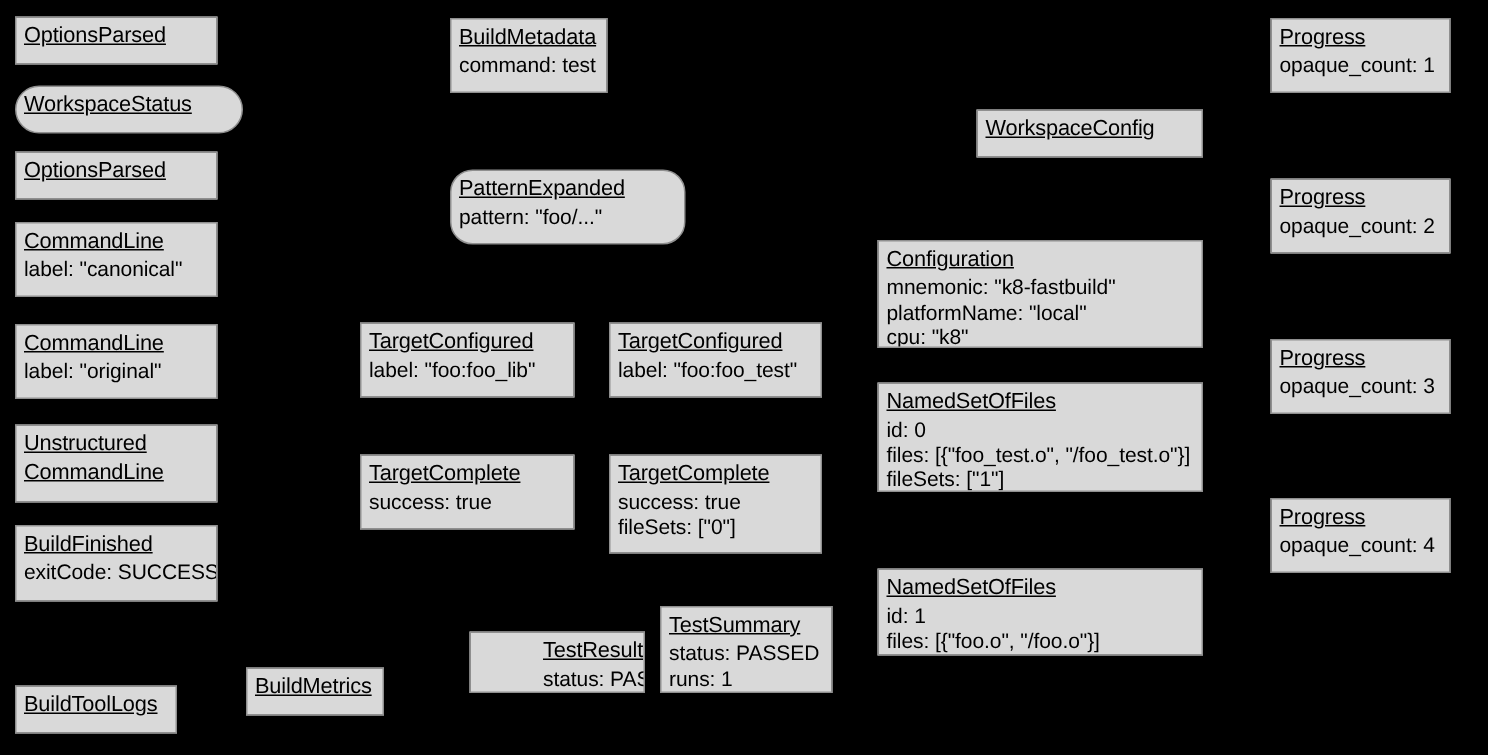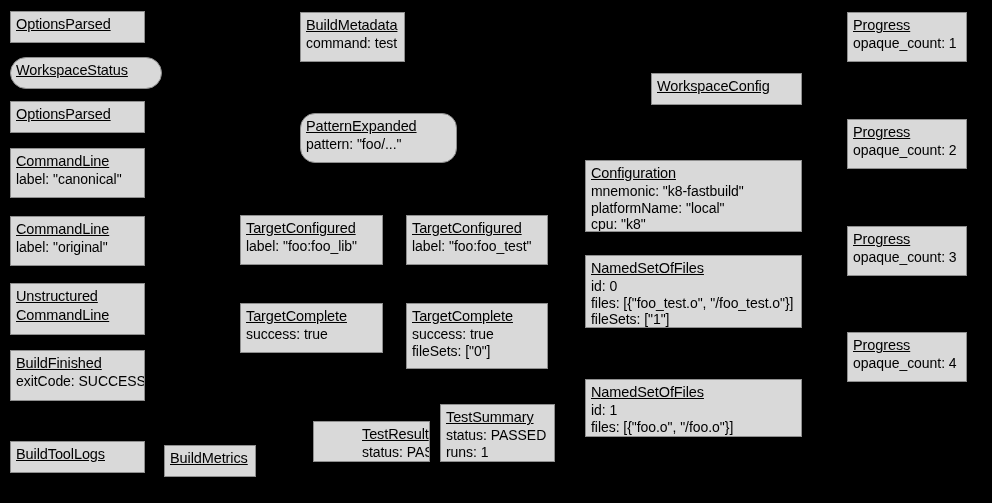--- a/index.html
+++ b/index.html
@@ -77,21 +77,21 @@
     </div>
     <div class="node title-only" style="left: 10px; top: 283px; width: 135px; height: 52px; background: rgb(217, 217, 217); border-color: rgb(143, 143, 143); color: rgb(0, 0, 0);">
       <div class="node-title-wrap"><div class="node-title">Unstructured</div><div class="node-title">CommandLine</div></div>
     </div>
     <div class="node" style="left: 10px; top: 350px; width: 135px; height: 51px; background: rgb(217, 217, 217); border-color: rgb(143, 143, 143); color: rgb(0, 0, 0);">
       <div><span class="node-title">BuildFinished</span></div>
       <div class="node-fields">
         <div class="node-field">exitCode: SUCCESS</div>
       </div>
     </div>
-    <div class="node title-only" style="left: 10px; top: 441px; width: 135px; height: 32px; background: rgb(217, 217, 217); border-color: rgb(143, 143, 143); color: rgb(0, 0, 0);">
+    <div class="node title-only" style="left: 10px; top: 457px; width: 108px; height: 32px; background: rgb(217, 217, 217); border-color: rgb(143, 143, 143); color: rgb(0, 0, 0);">
       <div><span class="node-title">BuildToolLogs</span></div>
     </div>
     <div class="node title-only" style="left: 164px; top: 445px; width: 92px; height: 32px; background: rgb(217, 217, 217); border-color: rgb(143, 143, 143); color: rgb(0, 0, 0);">
       <div><span class="node-title">BuildMetrics</span></div>
     </div>
     <div class="node" style="left: 300px; top: 12px; width: 105px; height: 50px; background: rgb(217, 217, 217); border-color: rgb(143, 143, 143); color: rgb(0, 0, 0);">
       <div><span class="node-title">BuildMetadata</span></div>
       <div class="node-fields">
         <div class="node-field">command: test</div>
       </div>

